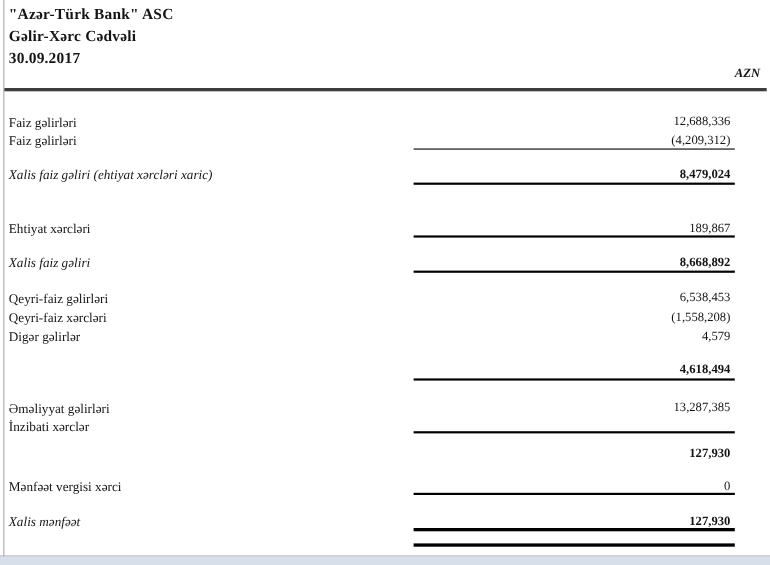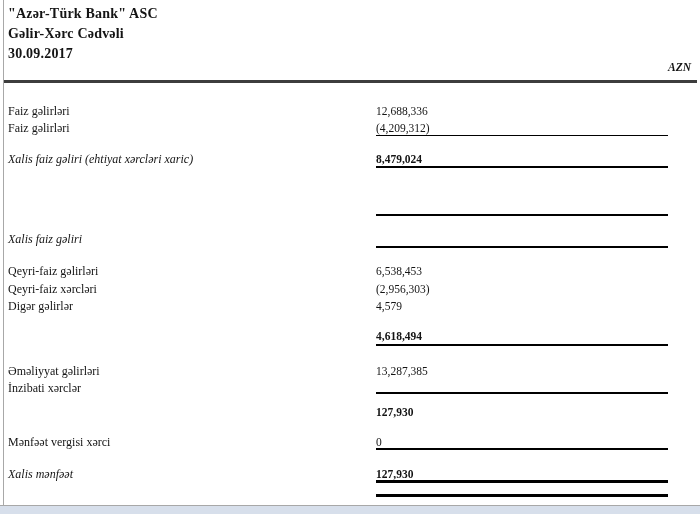--- a/index.html
+++ b/index.html
@@ -15,21 +15,21 @@
   .hline{position:absolute;left:8px;font-weight:bold;font-size:14px;letter-spacing:.2px;white-space:nowrap;}
   .h-company{top:6px;}
   .h-title{top:26px;}
   .h-date{top:46px;}
   .currency{position:absolute;top:61px;right:9px;font-size:11.5px;font-weight:bold;font-style:italic;margin-left:36px;}
   .top-rule{position:absolute;left:4px;top:80px;width:693px;height:3px;background:#3d3d3d;}
 
   
   .row{position:absolute;left:0;width:576px;height:14px;font-size:12px;line-height:14px;}
   .row .lbl{position:absolute;left:8px;white-space:nowrap;}
-  .row .val{position:absolute;left:376px;width:288px;text-align:left;font-size:11.5px;white-space:nowrap;}
+  .row .val{position:absolute;left:376px;width:288px;text-align:right;font-size:11.5px;white-space:nowrap;}
   .row.total .lbl{font-weight:normal;font-style:italic;}
   .row.total .val{font-weight:bold;}
 
   
   .uline{position:absolute;left:376px;width:292px;background:#000;}
   .u-thin{height:1px;}
   .u-med{height:2px;}
   .u-thick{height:2px;}
   .u-heavy{height:3px;}
 </style>
@@ -57,34 +57,39 @@
     <span class="val">(4,209,312)</span>
   </div>
   <div class="uline u-thin" style="top:135px"></div>
 
   <div class="row total" style="top:152px">
     <span class="lbl">Xalis faiz gəliri (ehtiyat xərcləri xaric)</span>
     <span class="val">8,479,024</span>
   </div>
   <div class="uline u-thick" style="top:166px"></div>
 
+  <div class="row" style="top:201px">
+    <span class="lbl">Ehtiyat xərcləri</span>
+    <span class="val">189,867</span>
+  </div>
   <div class="uline u-thick" style="top:214px"></div>
 
   <div class="row total" style="top:232px">
     <span class="lbl">Xalis faiz gəliri</span>
+    <span class="val">8,668,892</span>
   </div>
   <div class="uline u-thick" style="top:246px"></div>
 
   <div class="row" style="top:264px">
     <span class="lbl">Qeyri-faiz gəlirləri</span>
     <span class="val">6,538,453</span>
   </div>
   <div class="row" style="top:282px">
     <span class="lbl">Qeyri-faiz xərcləri</span>
-    <span class="val">(2,956,303)</span>
+    <span class="val">(1,558,208)</span>
   </div>
   <div class="row" style="top:299px">
     <span class="lbl">Digər gəlirlər</span>
     <span class="val">4,579</span>
   </div>
 
   <div class="row total" style="top:329px">
     <span class="val">4,618,494</span>
   </div>
   <div class="uline u-thick" style="top:344px"></div>

